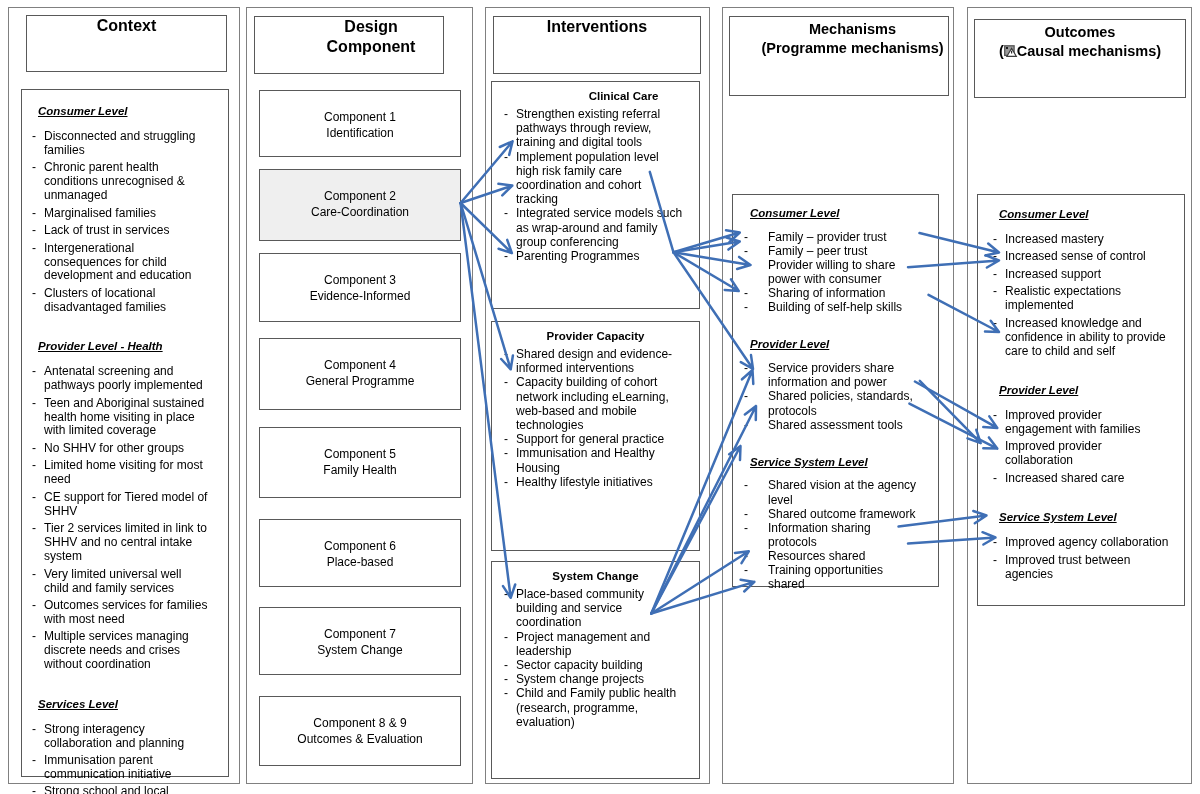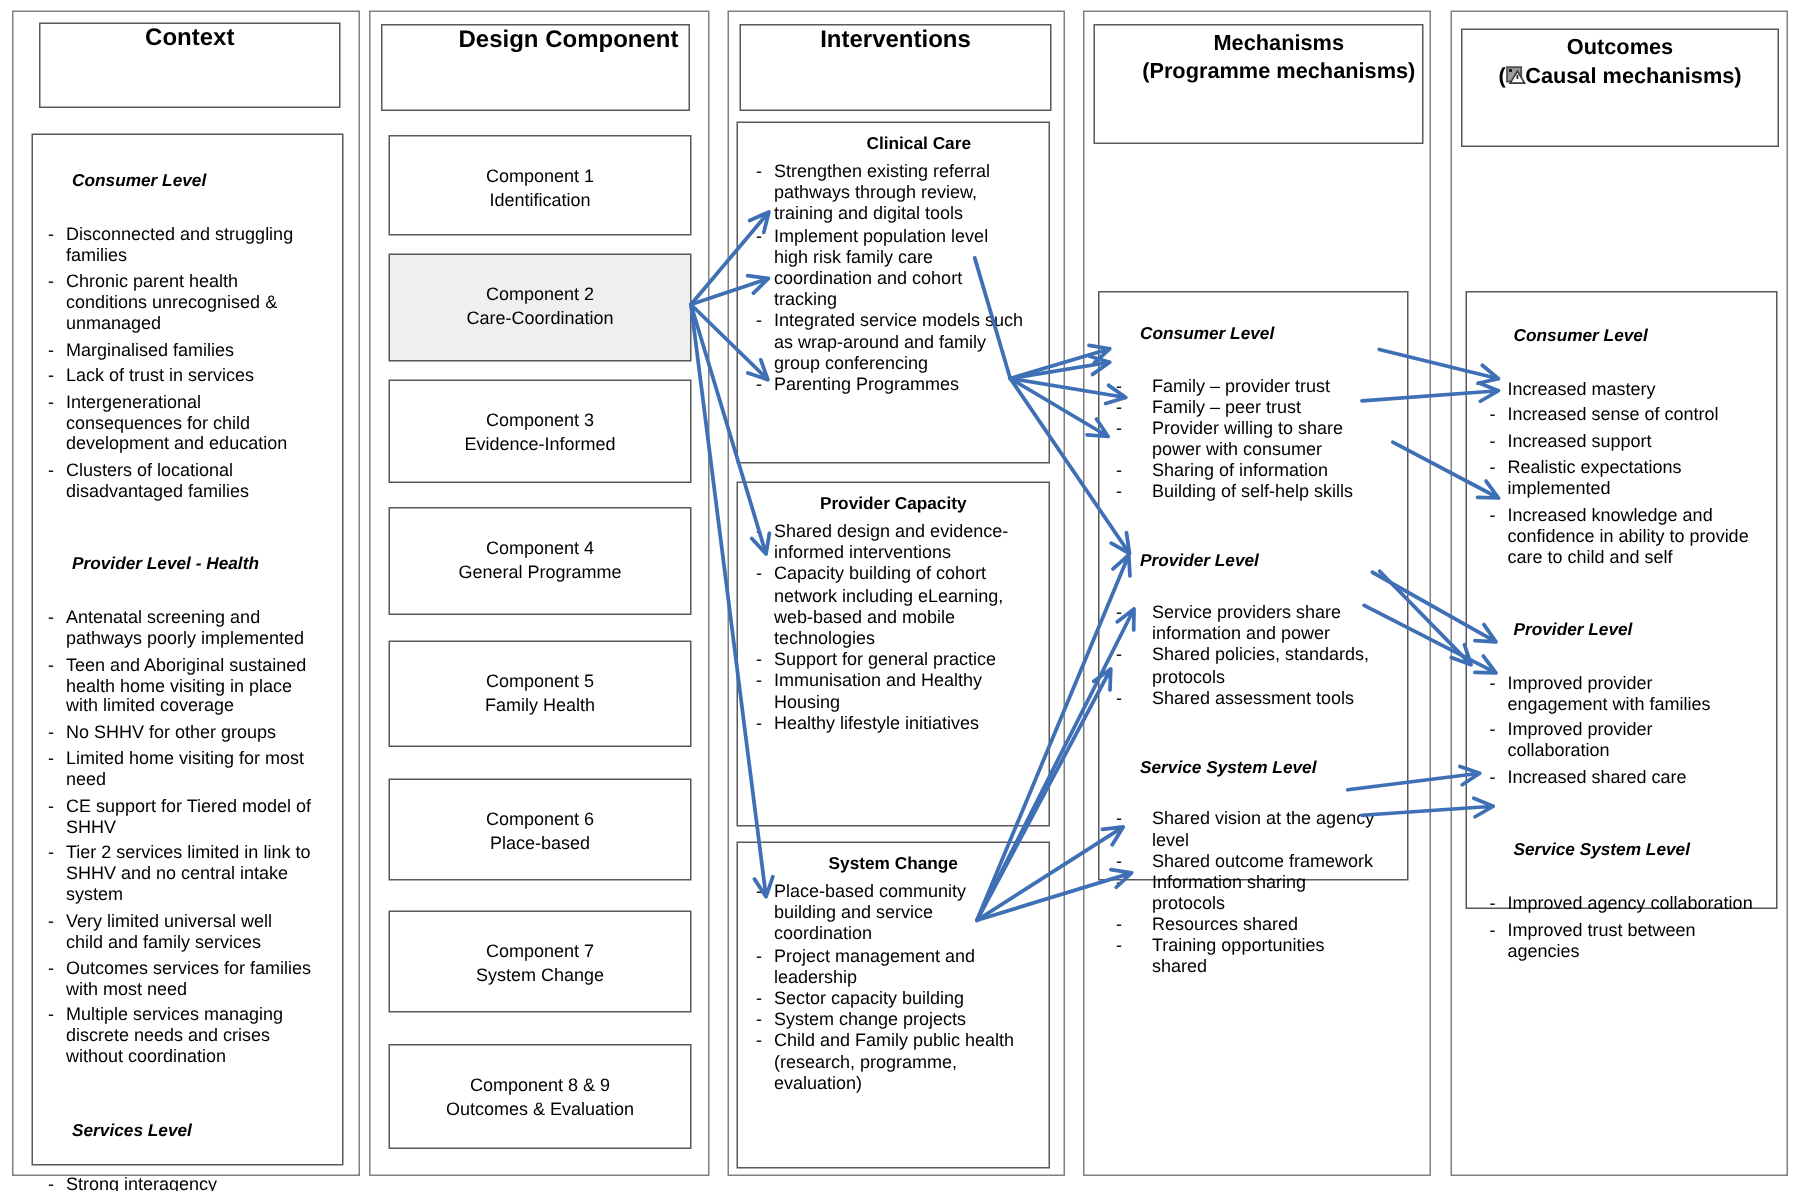--- a/index.html
+++ b/index.html
@@ -10,21 +10,21 @@
   .col{position:absolute;border:1.5px solid #808080;box-sizing:border-box;background:transparent;}
   .hdrbox{position:absolute;border:1.3px solid #595959;box-sizing:border-box;background:#fff;}
   .hdrtitle{font-weight:bold;font-size:16px;text-align:center;line-height:1.28;margin-top:0;}
   .hdrtitle.two{font-size:14.5px;line-height:19px;margin-top:3px;}
   .panel{position:absolute;border:1.2px solid #595959;box-sizing:border-box;background:transparent;}
   .cmp{position:absolute;border:1.3px solid #595959;box-sizing:border-box;
        text-align:center;font-weight:normal;font-size:12px;line-height:16.4px;
        background:#fff;padding-top:18px;}
   .cmp.shaded{background:#efefef;}
   .content{position:absolute;}
-  .sec-h{font-weight:bold;font-style:italic;font-size:11.5px;line-height:13.9px;margin:16px;padding-bottom:5px;}
+  .sec-h{font-weight:bold;font-style:italic;font-size:11.5px;line-height:13.9px;margin:6px;padding-bottom:5px;text-decoration:underline;}
   .blist{list-style:none;margin:0;padding:0;}
   .blist li{position:relative;font-size:12px;line-height:13.9px;padding-left:12px;margin-bottom:3.6px;}
   .wide .blist li{padding-left:24px;line-height:14.15px;margin-bottom:0;}
   .tight .blist li{line-height:14.2px;margin-bottom:0;}
   .wide .sec-h{line-height:14.15px;padding-bottom:3.4px;}
   .wide .gap{height:17px;line-height:17px;}
   .blist li .bul{position:absolute;left:0px;top:0;}
   .gap{height:16px;font-size:0;line-height:16px;}
   .boxh{font-weight:bold;font-size:11.5px;text-align:center;line-height:15.6px;margin:0;}
   svg.tofu{vertical-align:-2px;margin:0 -1px 0 0;}
@@ -35,21 +35,21 @@
 
 <div id="page">
 <div class="col" style="left:8px;top:7px;width:232px;height:777px;"></div>
 <div class="col" style="left:246px;top:7px;width:227px;height:777px;"></div>
 <div class="col" style="left:485px;top:7px;width:225px;height:777px;"></div>
 <div class="col" style="left:722px;top:7px;width:232px;height:777px;"></div>
 <div class="col" style="left:967px;top:7px;width:225px;height:777px;"></div>
 <div class="hdrbox" style="left:26px;top:15px;width:201px;height:57px;">
       <div class="hdrtitle">Context</div>
     </div>
-<div class="hdrbox" style="left:254px;top:16px;width:206px;height:58px;padding-left:44px;">
+<div class="hdrbox" style="left:254px;top:16px;width:190px;height:58px;padding-left:44px;">
       <div class="hdrtitle">Design Component</div>
     </div>
 <div class="hdrbox" style="left:493px;top:16px;width:208px;height:58px;">
       <div class="hdrtitle">Interventions</div>
     </div>
 <div class="hdrbox" style="left:729px;top:16px;width:220px;height:80px;padding-left:27px;">
       <div class="hdrtitle two"><span>Mechanisms</span><br><span>(Programme mechanisms)</span></div>
     </div>
 <div class="hdrbox" style="left:974px;top:19px;width:212px;height:79px;">
       <div class="hdrtitle two"><span>Outcomes</span><br><span>(</span><svg class="tofu" viewBox="0 0 14 13" width="14" height="13">
@@ -117,21 +117,21 @@
     </div>
 <div class="cmp" style="left:259px;top:607px;width:202px;height:68px;">
       <div>Component 7</div>
       <div>System Change</div>
     </div>
 <div class="cmp" style="left:259px;top:696px;width:202px;height:70px;">
       <div>Component 8 &amp; 9</div>
       <div>Outcomes &amp; Evaluation</div>
     </div>
 <div class="panel" style="left:491px;top:81px;width:209px;height:228px;"></div>
-<div class="boxh" style="position:absolute;left:508px;top:89px;width:209px;">Clinical Care</div>
+<div class="boxh" style="position:absolute;left:519px;top:89px;width:209px;">Clinical Care</div>
 <div class="content tight" style="left:504px;top:107px;width:179px;">
 <ul class="blist">
 <li><span class="bul">-</span><span>Strengthen existing referral pathways through review, training and digital tools</span></li>
 <li><span class="bul">-</span><span>Implement population level high risk family care coordination and cohort tracking</span></li>
 <li><span class="bul">-</span><span>Integrated service models such as wrap-around and family group conferencing</span></li>
 <li><span class="bul">-</span><span>Parenting Programmes</span></li>
 </ul>
 </div>
 <div class="panel" style="left:491px;top:321px;width:209px;height:230px;"></div>
 <div class="boxh" style="position:absolute;left:491px;top:329px;width:209px;">Provider Capacity</div>

